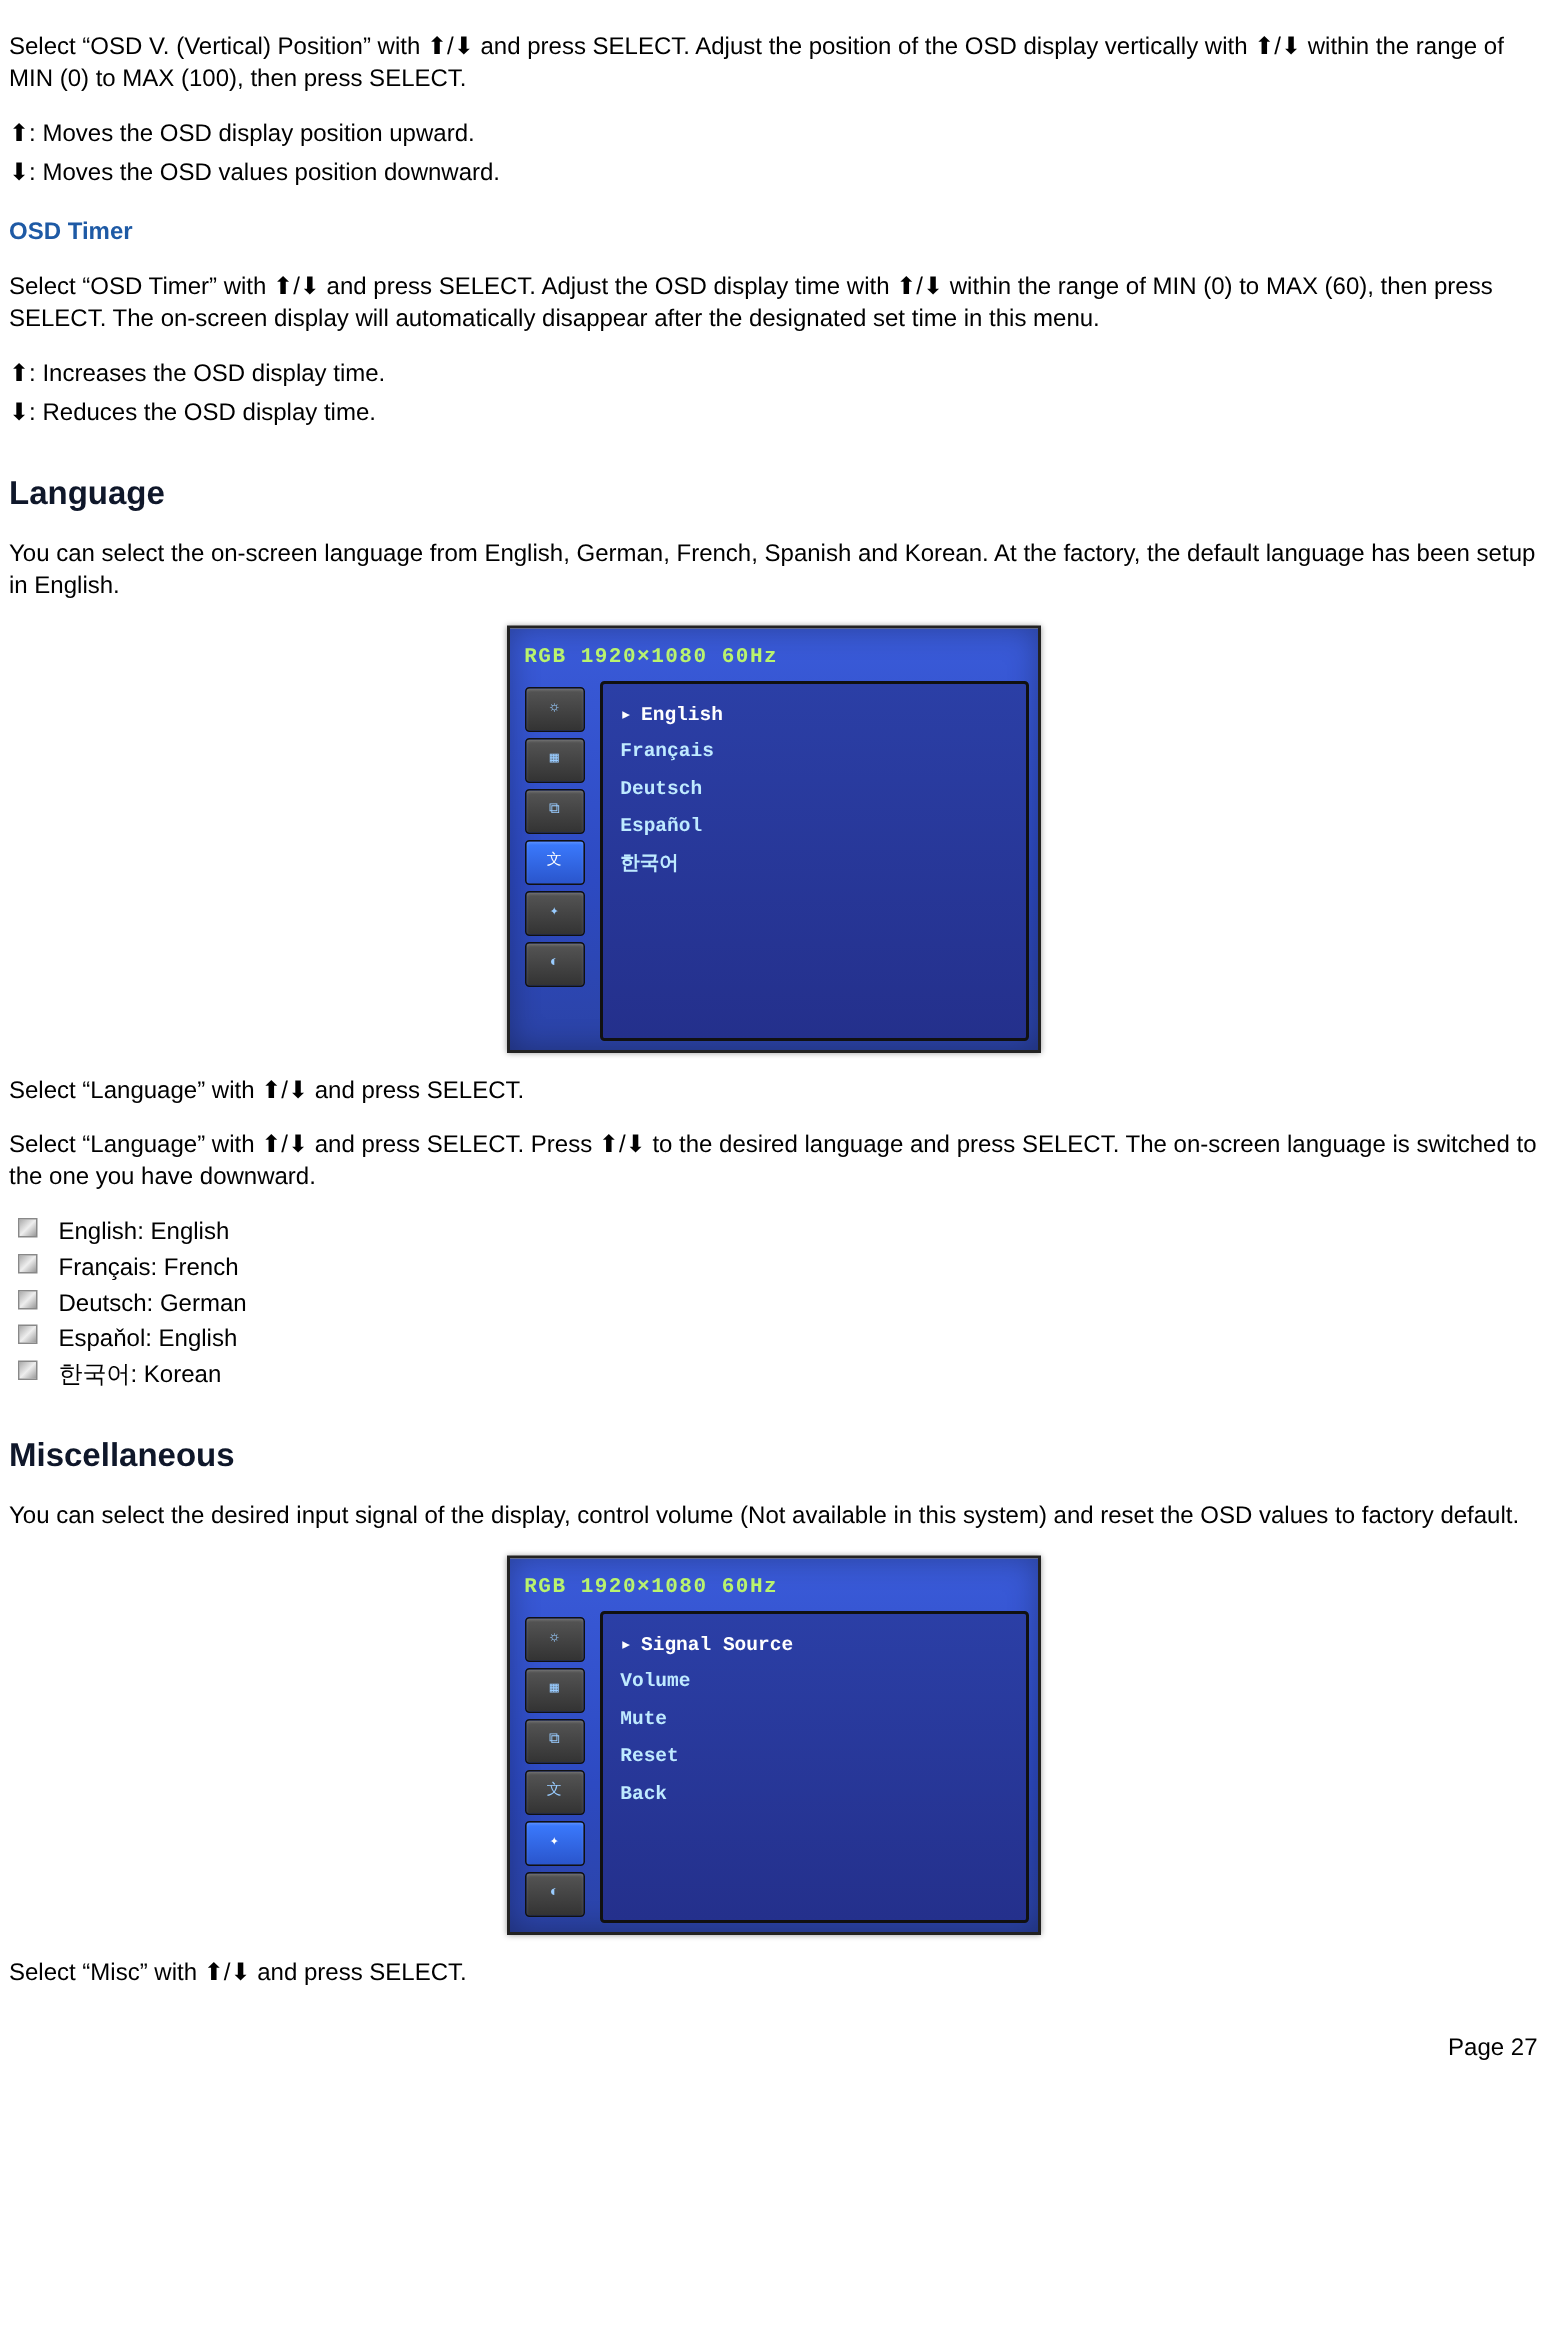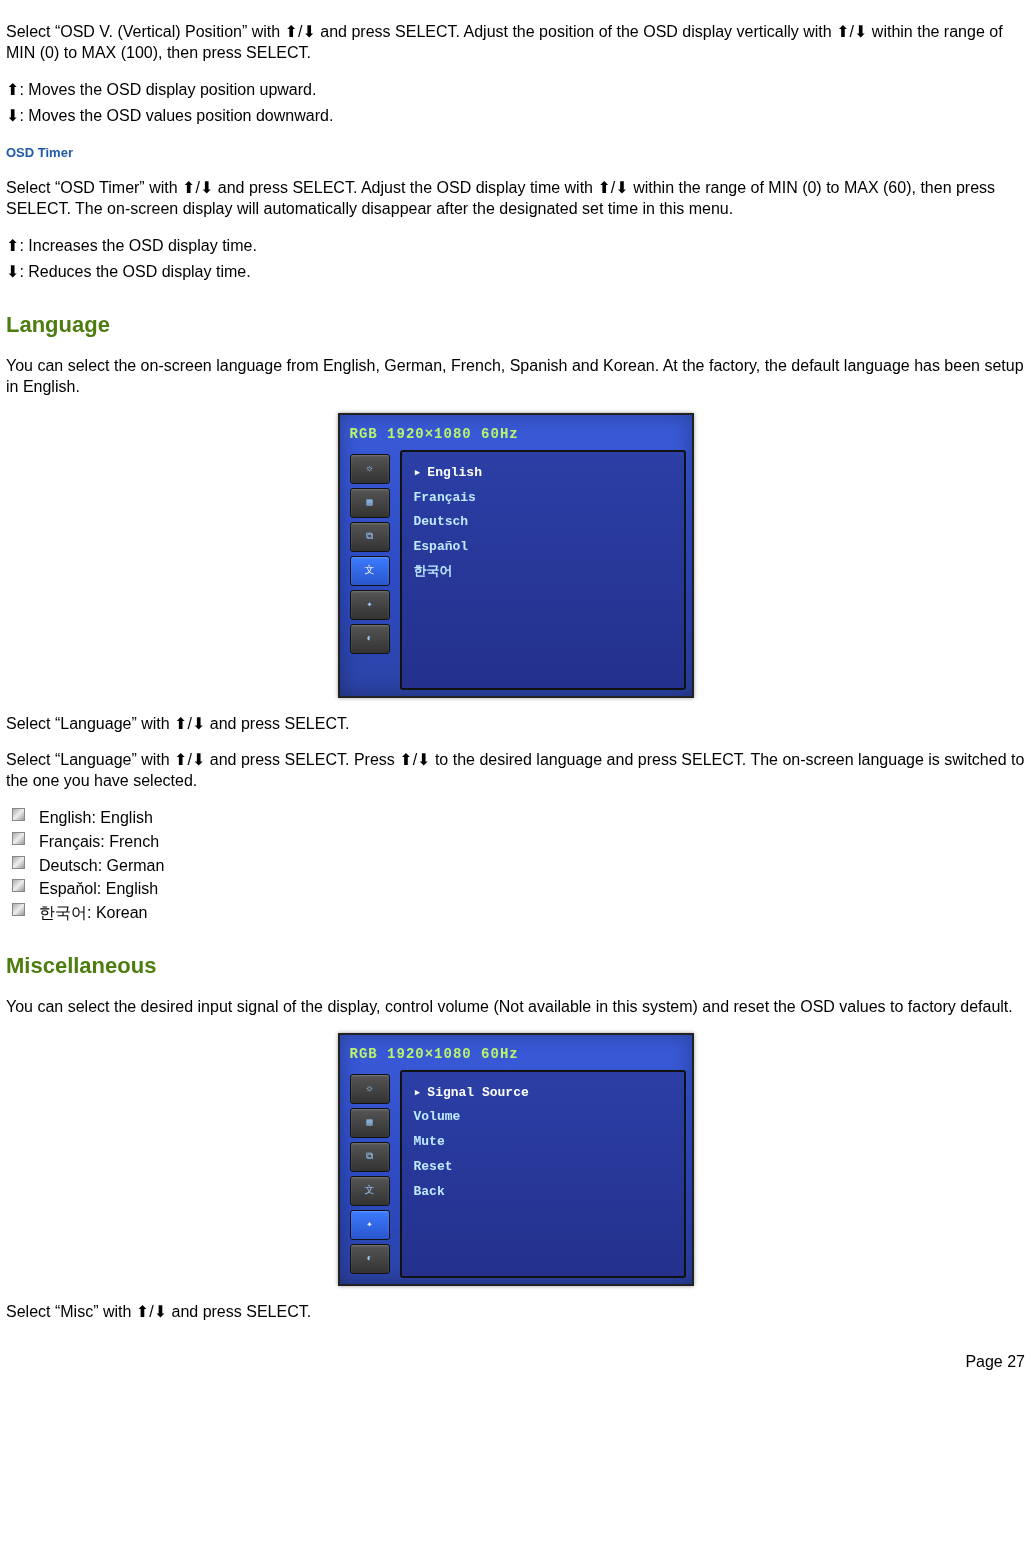--- a/index.html
+++ b/index.html
@@ -5,22 +5,22 @@
   body{
     font-family: Arial, Helvetica, sans-serif;
     font-size:16px;
     color:#000;
     margin:0;
     padding:6px 6px 20px 6px;
     width:1019px;
     line-height:1.3;
   }
   p{margin:16px 0;}
-  .hd3{color:#1e5aa5; font-weight:bold; font-size:13px; margin:18px 0 6px 0;}
-  .hd2{color:#4d7c0f; font-weight:bold; font-size:22px; margin:28px 0 10px 0;}
+  .hd3{color:#1e5aa5; font-weight:bold; font-size:16px; margin:18px 0 6px 0;}
+  .hd2{color:#0f172a; font-weight:bold; font-size:22px; margin:28px 0 10px 0;}
   .arrow-desc{margin:6px 0;}
   .osd{
     margin:10px auto 14px auto;
     width:340px;
     background:linear-gradient(180deg,#3a5bd9 0%, #2d4ac2 60%, #2b43a6 100%);
     border:2px solid #222;
     box-shadow:0 0 4px rgba(0,0,0,.4), inset 0 0 20px rgba(0,0,0,.3);
     padding:6px;
     font-family: "Courier New", monospace;
   }
@@ -112,21 +112,21 @@
           <span>Español</span>
         </div>
       <div class="osd-item">
           <span>한국어</span>
         </div>
     </div>
   </div>
 </div>
 
 <p>Select “Language” with ⬆/⬇ and press SELECT.</p>
-<p>Select “Language” with ⬆/⬇ and press SELECT. Press ⬆/⬇ to the desired language and press SELECT. The on-screen language is switched to the one you have selected.</p>
+<p>Select “Language” with ⬆/⬇ and press SELECT. Press ⬆/⬇ to the desired language and press SELECT. The on-screen language is switched to the one you have downward.</p>
 
 <ul class="langs">
   <li>
       <span class="sq"></span>
       <span>English: English</span>
     </li>
   <li>
       <span class="sq"></span>
       <span>Français: French</span>
     </li>

